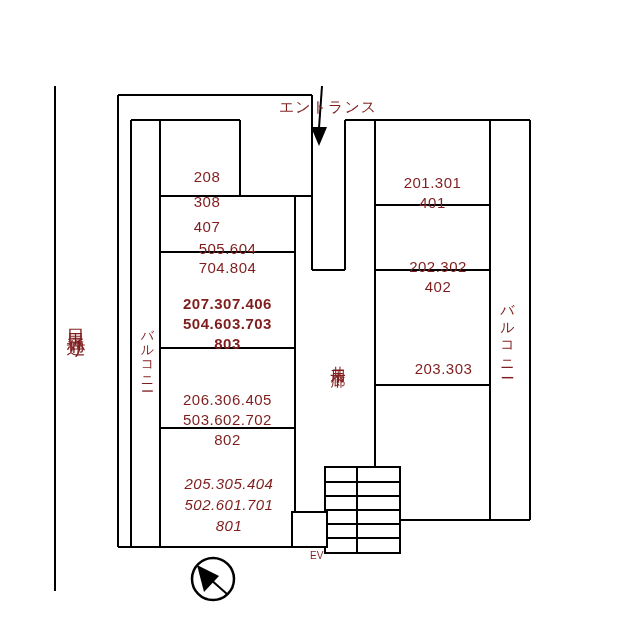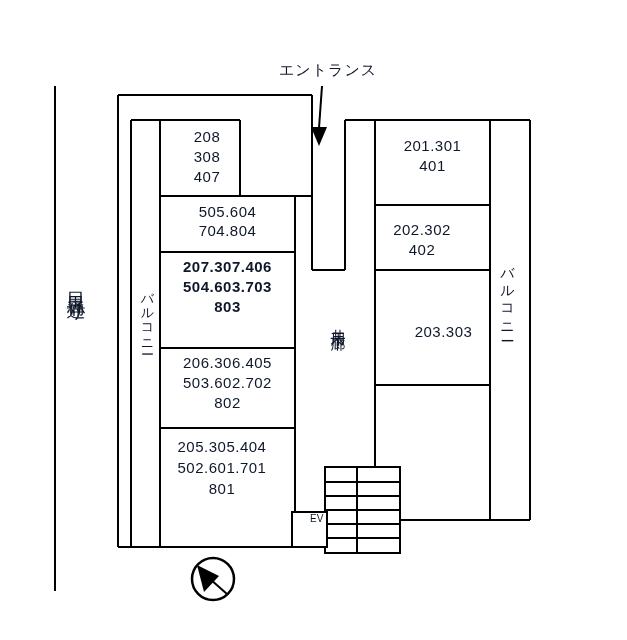--- a/index.html
+++ b/index.html
@@ -1,21 +1,21 @@
 <!DOCTYPE html>
 <html><head>
 <meta charset="utf-8">
 <style>
   html,body { margin:0; padding:0; background:#ffffff; }
   .canvas {
     position:relative; width:627px; height:640px; background:#ffffff;
     font-family:"Liberation Sans","DejaVu Sans",sans-serif; color:#000; overflow:hidden;
   }
   .canvas svg { position:absolute; left:0; top:0; }
-  .lbl { position:absolute; white-space:pre-line; color:#0f172a; }
+  .lbl { position:absolute; white-space:pre-line; color:#7f1d1d;margin-top:37px; }
   .vert { writing-mode:vertical-rl; text-orientation:upright; }
   .room { text-align:center; font-size:15px; line-height:20px; letter-spacing:.5px; }
 </style>
 </head>
 <body>
 
 <div class="canvas">
 
   <svg width="627" height="640" viewBox="0 0 627 640">
 
@@ -81,41 +81,41 @@
   <div class="lbl vert" style="left:63px; top:277px; font-size:19px; letter-spacing:4px;">目黒通り</div>
 
   <div class="lbl vert" style="left:138px; top:284px; font-size:13px; letter-spacing:1px;">バルコニー</div>
 
   <div class="lbl vert" style="left:499px; top:257px; font-size:14px; letter-spacing:3px;">バルコニー</div>
 
   <div class="lbl vert" style="left:328px; top:317px; font-size:15px; letter-spacing:3px;">共用廊下</div>
 
   <div class="lbl" style="left:310px; top:513px; font-size:10px;">EV</div>
 
-  <div class="lbl room" style="left:172px; top:127px; width:70px; line-height:20px;">208
+  <div class="lbl room" style="left:172px; top:127px; width:70px; line-height:25px;">208
 308
 407</div>
 
   <div class="lbl room" style="left:160px; top:202px; width:135px; line-height:19px;">505.604
 704.804</div>
 
   <div class="lbl room" style="left:160px; top:257px; width:135px;font-weight:bold;">207.307.406
 504.603.703
 803</div>
 
   <div class="lbl room" style="left:160px; top:353px; width:135px;">206.306.405
 503.602.702
 802</div>
 
-  <div class="lbl room" style="left:153px; top:436px; width:138px; line-height:21px;">205.305.404
+  <div class="lbl room" style="left:160px; top:436px; width:138px; line-height:21px;font-style:italic;">205.305.404
 502.601.701
 801</div>
 
   <div class="lbl room" style="left:375px; top:136px; width:115px;text-align:center;">201.301
 401</div>
 
-  <div class="lbl room" style="left:375px; top:220px; width:94px;">202.302
+  <div class="lbl room" style="left:375px; top:220px; width:94px;padding-left:16px;">202.302
 402</div>
 
   <div class="lbl room" style="left:375px; top:322px; width:137px;">203.303</div>
 
 
 </div>
 
 </body></html>

